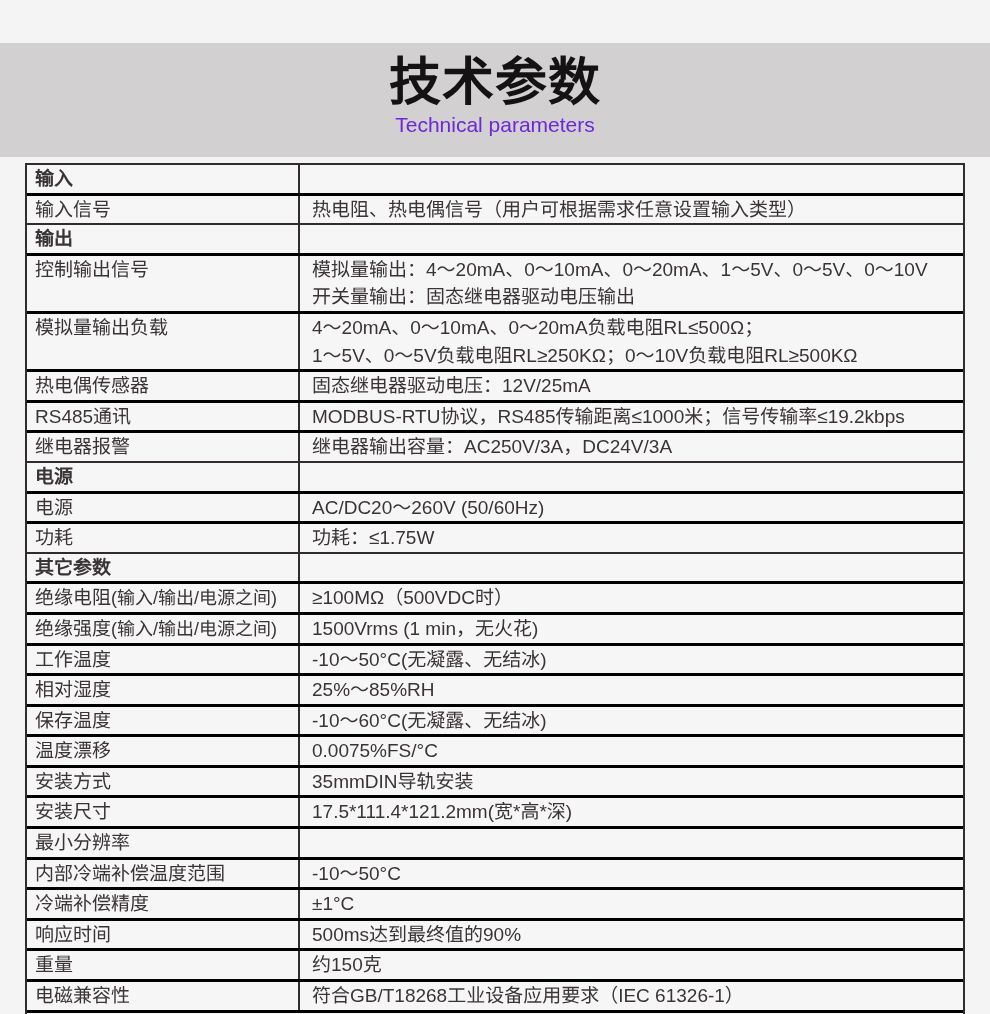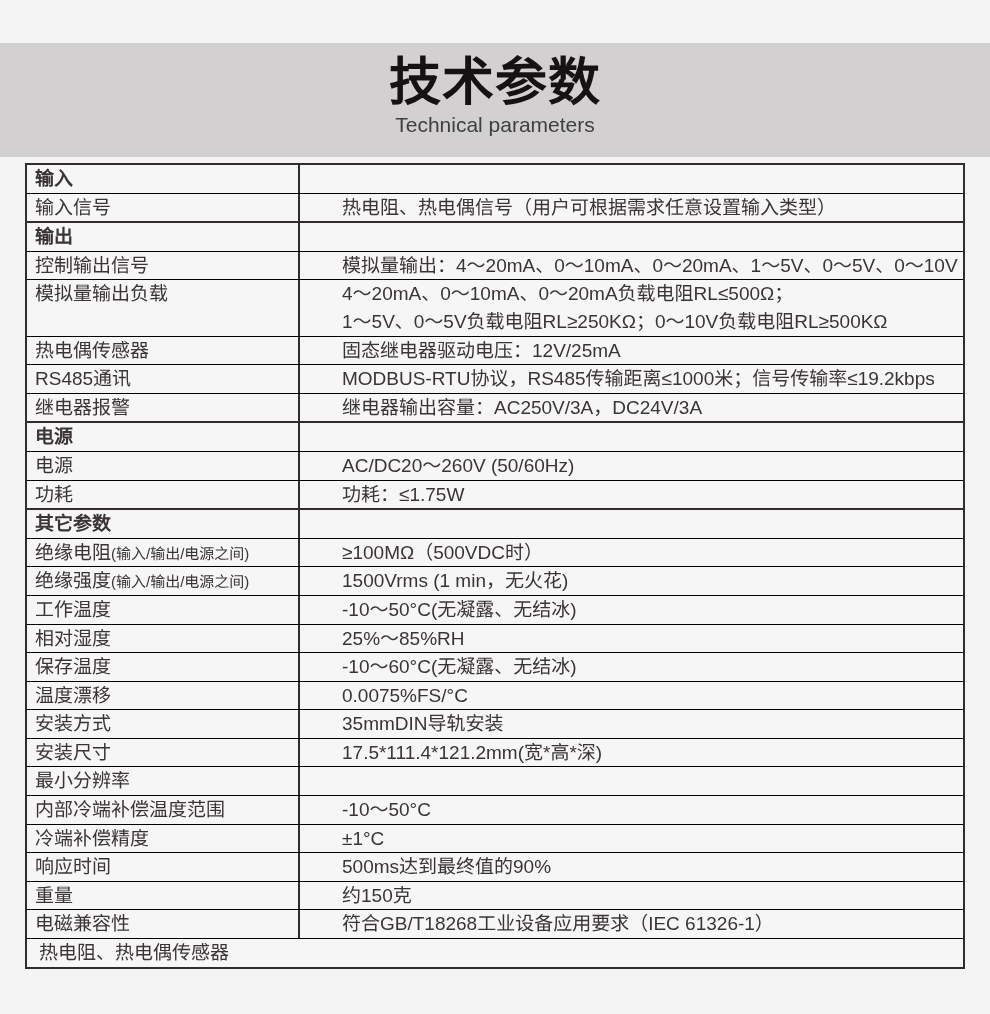--- a/index.html
+++ b/index.html
@@ -29,58 +29,58 @@
     font-size: 52px;
     line-height: 58px;
     font-weight: 700;
     letter-spacing: 1px;
     color: #151213;
   }
   .subtitle {
     font-size: 21px;
     line-height: 26px;
     margin-top: 1px;
-    color: #404040;
+    color: #6d28d9;
   }
 
   
   .spec-table {
     position: absolute;
     top: 163px;
     left: 25px;
     width: 936px;             
     border: 2px solid #322c2e;
     background: #f7f6f6;
   }
   .row {
     display: grid;
     grid-template-columns: 273px 1fr;
   }
-  .row.row-top  { border-top: 1px solid #000000; gap: 30px; }
+  .row.row-top  { border-top: 3px solid #000000; }
   .row.sect-top { border-top: 2px solid #322c2e; gap: 35px; }
 
   .cell { min-height: 27.6px; }
   .cell.label {
     border-right: 2px solid #322c2e;
     padding-left: 8px;
     padding-right: 4px;
     white-space: nowrap;
   }
   .cell.value {
     padding-left: 12px;
     padding-right: 19px;
   }
   .line, .lbl-line {
     height: 27.6px;
     line-height: 27.6px;
     font-size: 19px;
     white-space: nowrap;
   }
   .row.section .lbl { font-weight: 700; }
-  .note { font-size: 15px; }
+  .note { font-size: 18px; }
 </style>
 </head>
 <body>
 
 <div class="band">
   <div class="title">技术参数</div>
   <div class="subtitle">Technical parameters</div>
 </div>
 
 <div class="spec-table">
@@ -103,20 +103,21 @@
       <div class="lbl-line"><span class="lbl">输出</span><span class="note"></span></div>
     </div>
     <div class="cell value"></div>
   </div>
     <div class="row item row-top">
     <div class="cell label">
       <div class="lbl-line"><span class="lbl">控制输出信号</span><span class="note"></span></div>
     </div>
     <div class="cell value">
         <div class="line">模拟量输出：4～20mA、0～10mA、0～20mA、1～5V、0～5V、0～10V</div>
+        <div class="line">开关量输出：固态继电器驱动电压输出</div>
       </div>
   </div>
     <div class="row item row-top">
     <div class="cell label">
       <div class="lbl-line"><span class="lbl">模拟量输出负载</span><span class="note"></span></div>
     </div>
     <div class="cell value">
         <div class="line">4～20mA、0～10mA、0～20mA负载电阻RL≤500Ω；</div>
         <div class="line">1～5V、0～5V负载电阻RL≥250KΩ；0～10V负载电阻RL≥500KΩ</div>
       </div>

